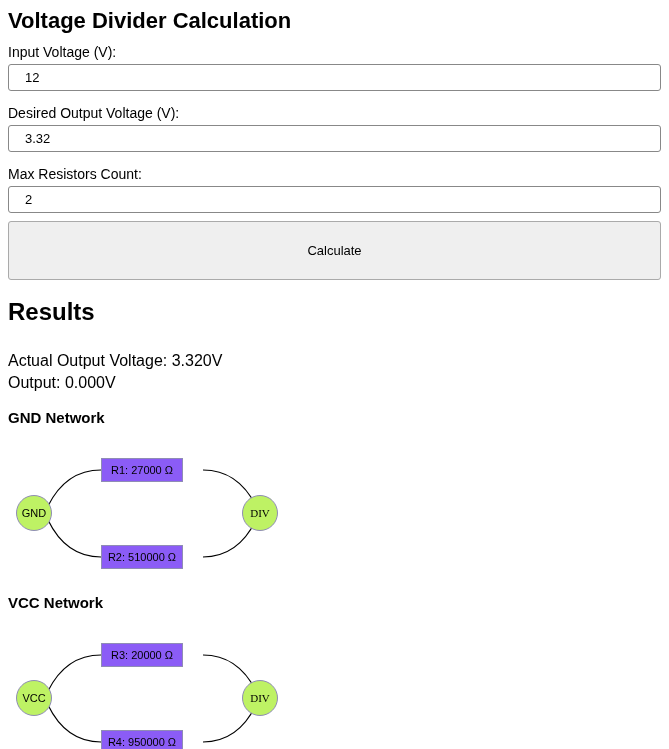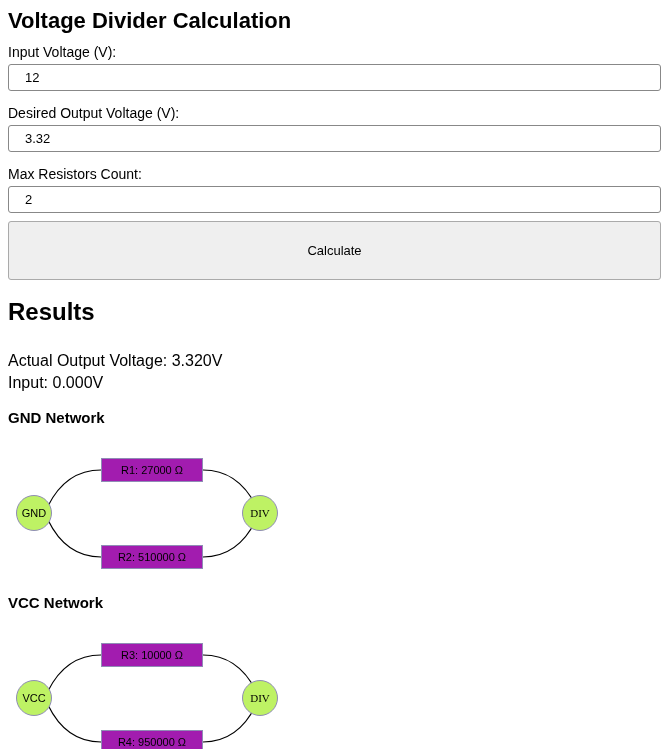--- a/index.html
+++ b/index.html
@@ -82,23 +82,23 @@
     .node-left {
       left: 8px;
     }
     .node-right {
       left: 234px;
       font-family: Liberation Serif, serif;
     }
     .resistor-box {
       position: absolute;
       left: 93px;
-      width: 102px;
+      width: 82px;
       height: 24px;
-      background: #a21caf;
+      background: #8b5cf6;
       border: 1px solid #8f8cb5;
       display: flex;
       align-items: center;
       justify-content: center;
       font-size: 11px;
       z-index: 2;
     }
     .resistor-top {
       top: 10px;
     }
@@ -135,21 +135,21 @@
 
 <button class="calc-button">Calculate</button>
 
 <h3 class="results-title">Results</h3>
 
 <div class="results-block">
   <div class="result-line">
     <span>Actual Output Voltage: </span><span>3.320V</span>
   </div>
   <div class="result-line">
-    <span>Input: </span><span>0.000V</span>
+    <span>Output: </span><span>0.000V</span>
   </div>
 </div>
 
 <h4 class="network-title">GND Network</h4>
 
 <div class="network-diagram">
   <svg class="wire-svg">
     <path d="M 40 58 Q 58 22 93 22" stroke="#000" stroke-width="1.2" fill="none"></path>
     <path d="M 195 22 Q 230 22 248 58" stroke="#000" stroke-width="1.2" fill="none"></path>
     <path d="M 40 72 Q 58 109 93 109" stroke="#000" stroke-width="1.2" fill="none"></path>
@@ -164,19 +164,19 @@
 <h4 class="network-title">VCC Network</h4>
 
 <div class="network-diagram">
   <svg class="wire-svg">
     <path d="M 40 58 Q 58 22 93 22" stroke="#000" stroke-width="1.2" fill="none"></path>
     <path d="M 195 22 Q 230 22 248 58" stroke="#000" stroke-width="1.2" fill="none"></path>
     <path d="M 40 72 Q 58 109 93 109" stroke="#000" stroke-width="1.2" fill="none"></path>
     <path d="M 195 109 Q 230 109 248 72" stroke="#000" stroke-width="1.2" fill="none"></path>
   </svg>
   <div class="node-circle node-left">VCC</div>
-  <div class="resistor-box resistor-top">R3: 10000 Ω</div>
+  <div class="resistor-box resistor-top">R3: 20000 Ω</div>
   <div class="resistor-box resistor-bottom">R4: 950000 Ω</div>
   <div class="node-circle node-right">DIV</div>
 </div>
 
 
 
 
 </body></html>

